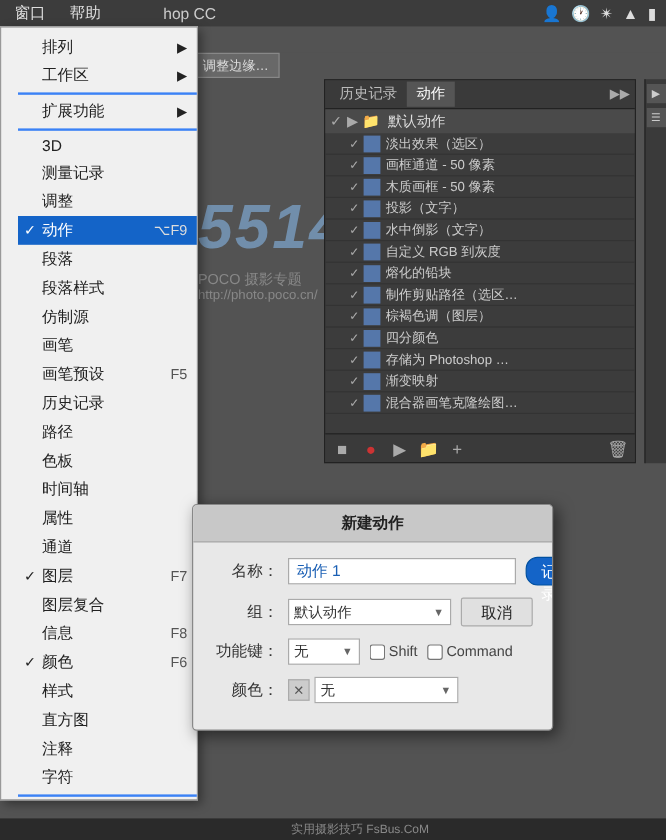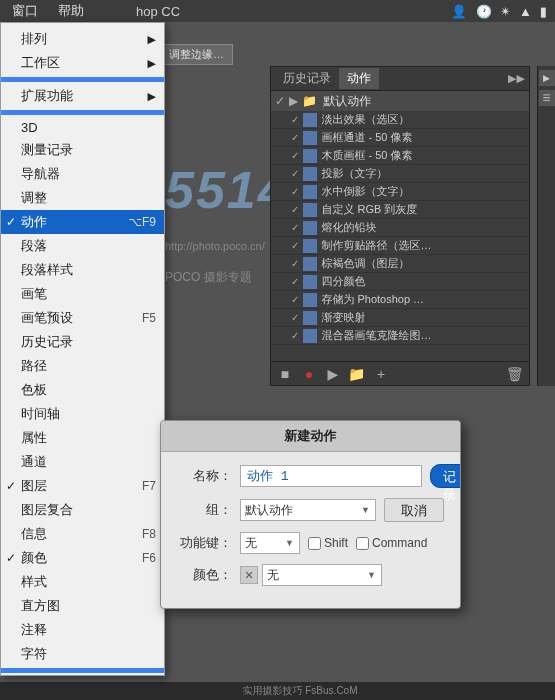--- a/index.html
+++ b/index.html
@@ -208,21 +208,20 @@
       letter-spacing: 2px;
       font-style: italic;
       opacity: 0.85;
     }
 
     .watermark-sub {
       position: absolute;
       top: 225px; left: 165px;
       color: #888;
       font-size: 12px;
-      margin-top: 44px;
     }
 
     .watermark-url {
       position: absolute;
       top: 240px; left: 165px;
       color: #888;
       font-size: 11px;
     }
 
     
@@ -246,22 +245,23 @@
       top: 22px; left: 0;
       width: 165px;
       background: #f0f0f0;
       border: 1px solid #999;
       box-shadow: 3px 3px 8px rgba(0,0,0,0.4);
       z-index: 200;
       padding: 2px 0;
     }
 
     .menu-section {
-      border-bottom: 5px solid #3b82f6;
+      border-bottom: 2px solid #3b82f6;
       padding: 2px 0;
+      margin-left: 14px;
     }
 
     .menu-item {
       display: flex;
       align-items: center;
       padding: 3px 8px 3px 20px;
       font-size: 13px;
       color: #222;
       cursor: pointer;
       position: relative;
@@ -341,21 +341,20 @@
     }
 
     .dialog-input {
       flex: 1;
       height: 22px;
       background: #fff;
       border: 1px solid #aaa;
       padding: 2px 6px;
       font-size: 13px;
       color: #333;
-      font-family: Liberation Mono, monospace;
     }
 
     .dialog-input.blue-text {
       color: #1a5fb4;
     }
 
     .dialog-record-btn {
       background: #1464c8;
       color: #fff;
       border: 1px solid #0050a0;
@@ -593,35 +592,35 @@
   </div>
 
   <div class="menu-section">
     <div class="menu-item">
       <span>3D</span>
     </div>
     <div class="menu-item">
       <span>测量记录</span>
     </div>
     <div class="menu-item">
-      <span>导航器</span>
-    </div>
-    <div class="menu-item">
       <span>调整</span>
     </div>
     <div class="menu-item highlighted">
       <span class="checkmark">✓</span>
       <span>动作</span>
       <span class="shortcut">⌥F9</span>
     </div>
     <div class="menu-item">
       <span>段落</span>
     </div>
     <div class="menu-item">
       <span>段落样式</span>
+    </div>
+    <div class="menu-item">
+      <span>仿制源</span>
     </div>
     <div class="menu-item">
       <span>画笔</span>
     </div>
     <div class="menu-item">
       <span>画笔预设</span>
       <span class="shortcut">F5</span>
     </div>
     <div class="menu-item">
       <span>历史记录</span>

